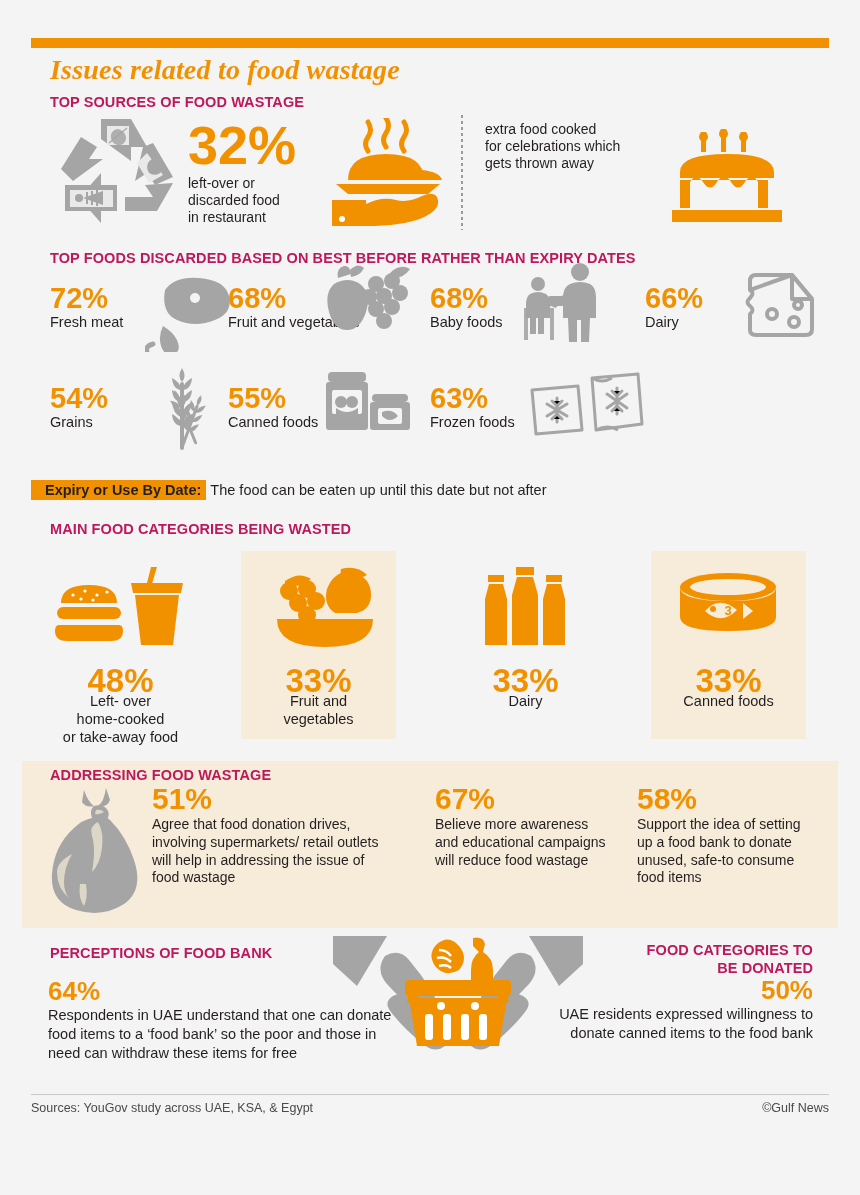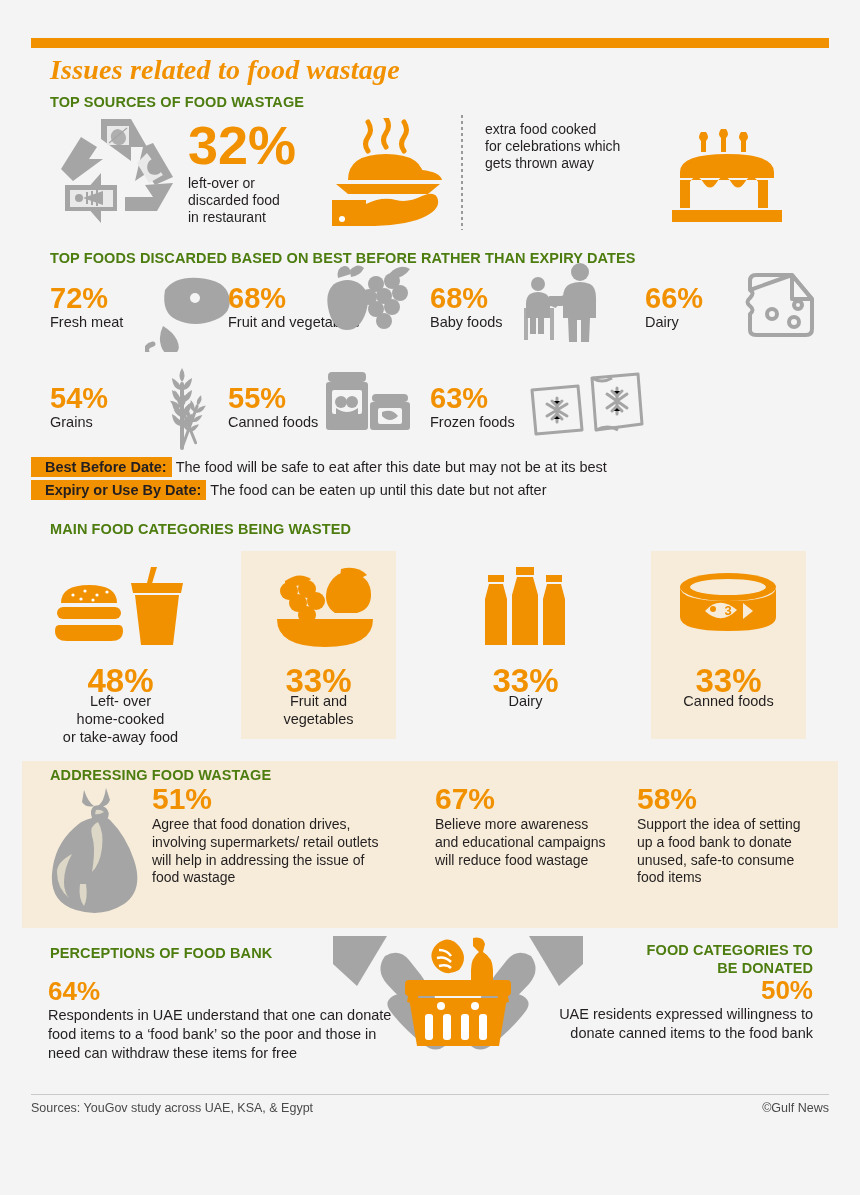--- a/index.html
+++ b/index.html
@@ -12,21 +12,21 @@
   }
   .page{position:relative;width:860px;height:1062px;}
   .topbar{position:absolute;left:31px;top:38px;width:798px;height:10px;background:#F29100;}
   .title{
     position:absolute;left:50px;top:54px;
     font-family:"Liberation Serif", serif;
     font-style:italic;font-weight:bold;
     font-size:28px;color:#F29100;letter-spacing:.2px;
   }
   .sect-head{
-    font-weight:bold;font-size:14.5px;letter-spacing:.1px;color:#4d7c0f;
+    font-weight:bold;font-size:14.5px;letter-spacing:.1px;color:#be185d;
   }
   .pct{color:#F29100;font-weight:bold;line-height:1;}
   .lbl{font-size:14px;line-height:1.22;color:#231f20;}
 
   
   #s1head{position:absolute;left:50px;top:94px;}
   #recycle-icon{position:absolute;left:57px;top:113px;width:128px;height:120px;}
   #s1a{position:absolute;left:188px;top:118px;width:150px;}
   #s1a .pct{font-size:54px;}
   #s1a .lbl{margin-top:3px;}
@@ -292,23 +292,20 @@
       </g>
       <g stroke="#a5a5a5" stroke-width="3" stroke-linecap="round">
         <path d="M31 26 L31 50 M21 32 L41 44 M41 32 L21 44"></path>
         <path d="M26 29 L31 34 L36 29 M26 47 L31 42 L36 47"></path>
         <path d="M91 16 L91 42 M81 22 L101 36 M101 22 L81 36"></path>
         <path d="M86 19 L91 24 L96 19 M86 39 L91 34 L96 39"></path>
       </g>
     </svg>
   </div>
 
-  <div class="defrow" style="top:459px;">
-    <span class="tag">Best Before Date:</span><span class="txt">The food will be safe to eat after this date but may not be at its best</span>
-  </div>
   <div class="defrow" style="top:482px;">
     <span class="tag">Expiry or Use By Date:</span><span class="txt">The food can be eaten up until this date but not after</span>
   </div>
 
   <div class="sect-head" id="s3head">MAIN FOOD CATEGORIES BEING WASTED</div>
 
   <div class="cat" style="left:43px;">
     <svg class="catic" viewBox="0 0 155 86">
       <g fill="#F29100">
         <path d="M18 38 q0 -18 28 -18 q28 0 28 18 Z"></path>

